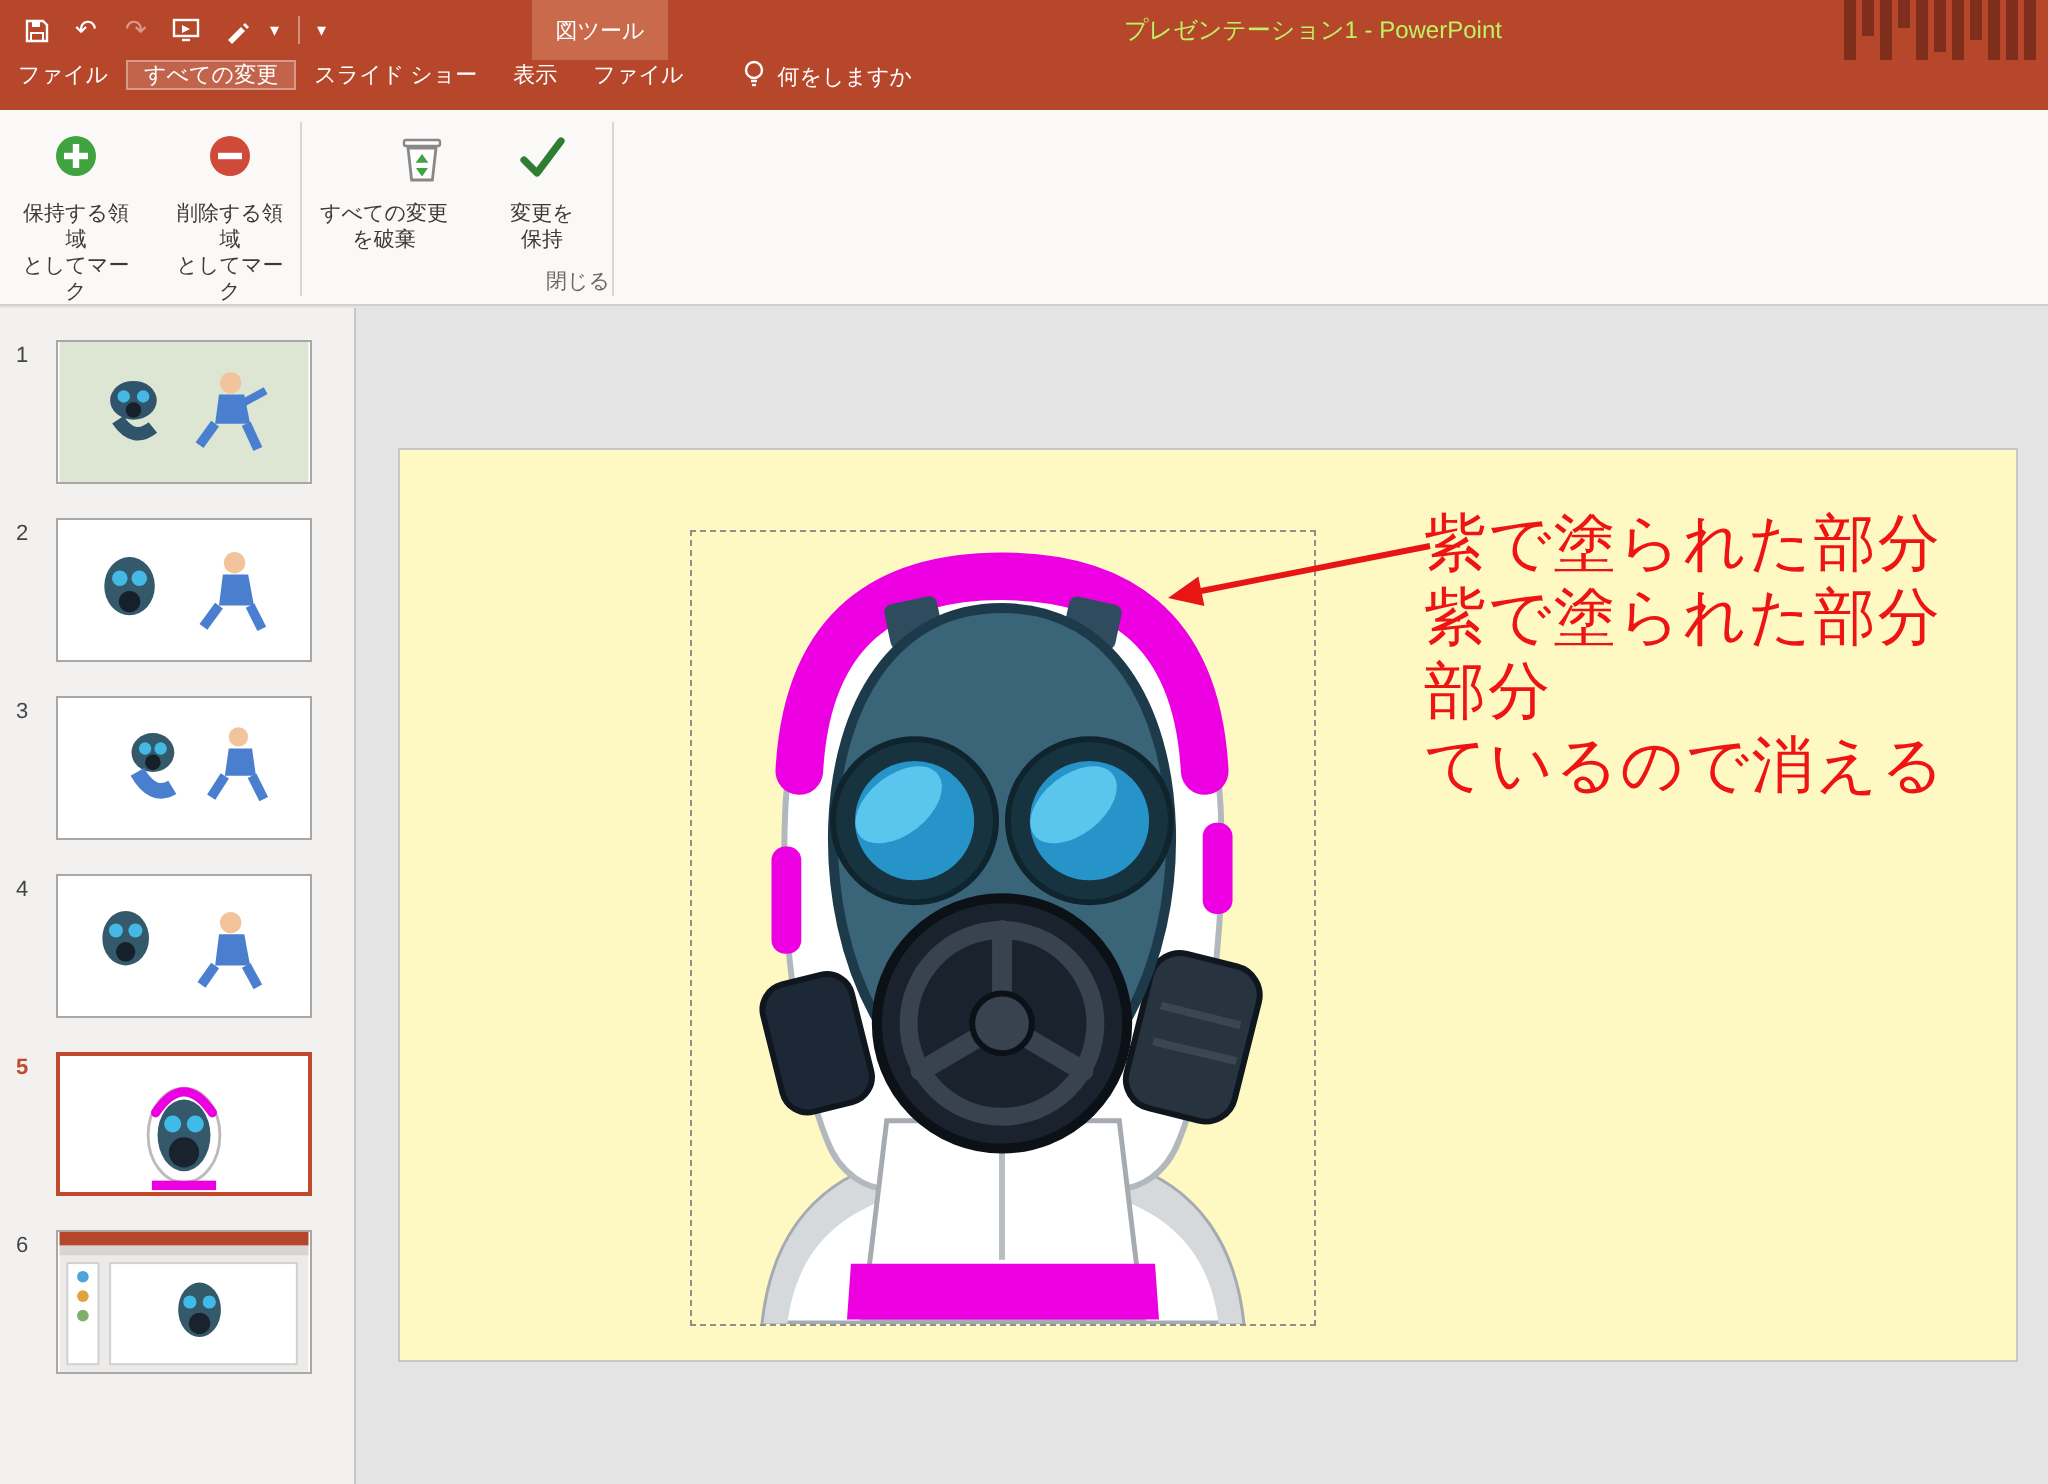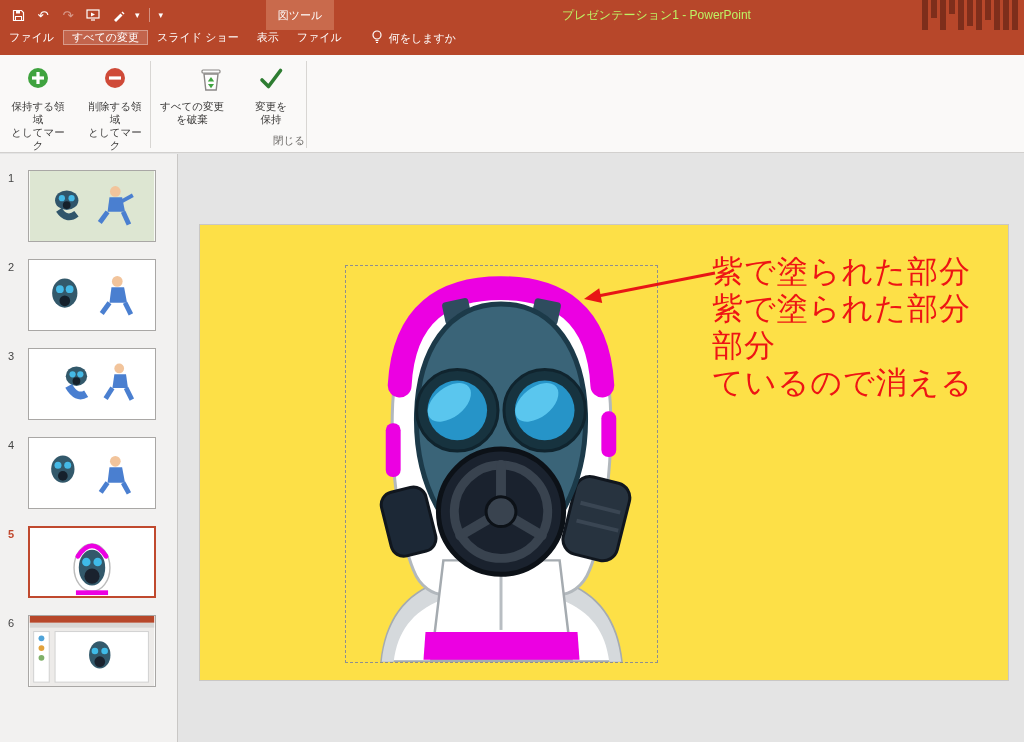--- a/index.html
+++ b/index.html
@@ -37,21 +37,21 @@
   .sidebar { position:absolute; top:154px; left:0; width:178px; bottom:0; background:#F2F1F0; border-right:1px solid #C9C7C5; padding-top:16px; }
   .thumb-row { display:flex; align-items:flex-start; margin-bottom:17px; padding-left:8px; }
   .thumb-num { width:20px; font-size:11px; color:#444; padding-top:2px; }
   .thumb-num.sel { color:#C0492E; font-weight:bold; }
   .thumb { width:128px; height:72px; background:#fff; border:1px solid #A9A7A5; overflow:hidden; cursor:pointer; }
   .thumb.selected { border:2px solid #C0492E; }
   .thumb svg { display:block; width:100%; height:100%; }
 
   
   .canvas { position:absolute; top:154px; left:179px; right:0; bottom:0; background:#E4E4E4; }
-  .slide { position:absolute; left:21px; top:71px; width:808px; height:455px; background:#fde047; box-shadow:0 0 0 1px #C9C7C5; }
+  .slide { position:absolute; left:21px; top:71px; width:808px; height:455px; background:#fef9c3; box-shadow:0 0 0 1px #C9C7C5; }
   .imgbox { position:absolute; left:145px; top:40px; width:313px; height:398px; border:1px dashed #8F8F8F; }
   .annotation { position:absolute; left:512px; top:28px; font-size:31px; line-height:37px; color:#EE1414; letter-spacing:1px; white-space:nowrap; }
   .arrow-overlay { position:absolute; left:0; top:0; width:808px; height:455px; pointer-events:none; }
 </style>
 </head>
 <body>
 
 <div class="app">
 
   <div class="titlebar">

